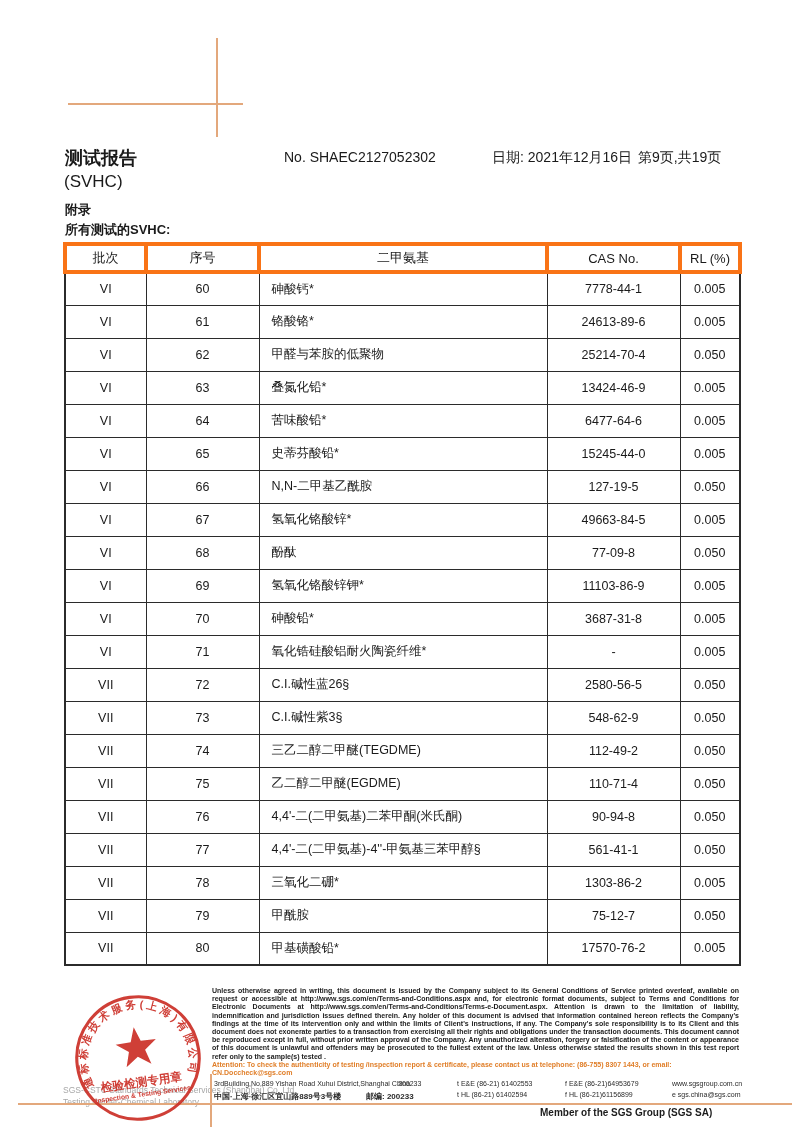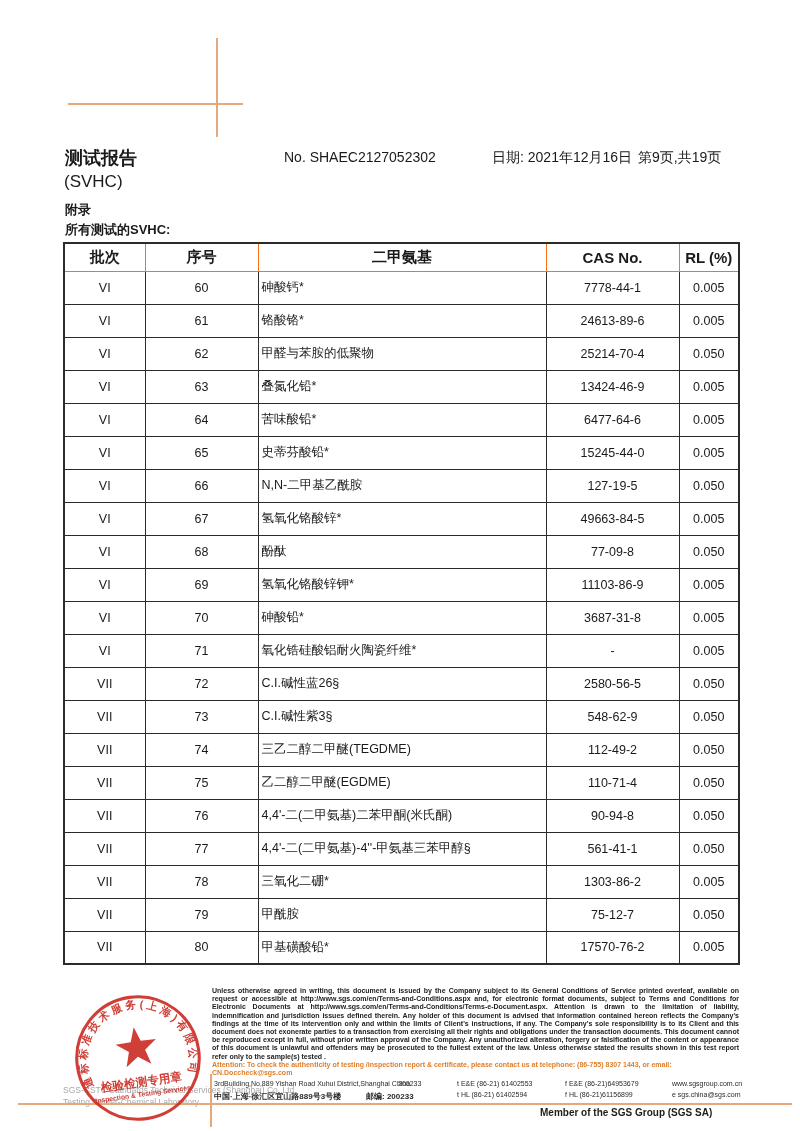--- a/index.html
+++ b/index.html
@@ -18,25 +18,25 @@
   .report-no  { position:absolute; left:284px; top:149px; font-size:14px; font-weight:500; }
   .date-lbl   { position:absolute; left:492px; top:149px; font-size:14px; font-weight:500; }
   .page-lbl   { position:absolute; left:638px; top:149px; font-size:14px; font-weight:500; }
   .title-svhc { position:absolute; left:64px; top:172px; font-size:17px; font-weight:normal; }
   .appendix   { position:absolute; left:65px; top:201px; font-size:13px; font-weight:bold; }
   .subtitle   { position:absolute; left:65px; top:221px; font-size:13px; font-weight:bold; }
 
   
   table.svhc { position:absolute; left:63px; top:242px; width:675px; border-collapse:collapse;
                border:2px solid #2b2b2b; table-layout:fixed; }
-  table.svhc th { height:28px; font-size:15px; font-weight:bold; border:1px solid #f97316;
+  table.svhc th { height:28px; font-size:13px; font-weight:normal; border:4px solid #f97316;
                   text-align:center; vertical-align:middle; }
   table.svhc td { height:33px; font-size:12.5px; border:1px solid #2b2b2b;
                   text-align:center; vertical-align:middle; }
-  table.svhc td.col-name { text-align:left; padding-left:3px;margin-left:12px; }
+  table.svhc td.col-name { text-align:left; padding-left:12px;margin-left:12px; }
 
   
   .disclaimer { position:absolute; left:212px; top:987px; width:527px; font-size:7px;
                 font-weight:bold; line-height:8.2px; text-align:justify; color:#1c1c1c; }
   .attention  { position:absolute; left:212px; top:1061px; width:527px; font-size:7px;
                 font-weight:bold; line-height:8.2px; color:#e07e28; }
   .addr-row   { position:absolute; font-size:7px; color:#2a2a2a; white-space:nowrap; }
   .addr-en    { left:214px; top:1080px; }
   .addr-cn    { left:214px; top:1091px; font-weight:bold; font-size:8px; }
   .post-en    { left:398px; top:1080px; }

